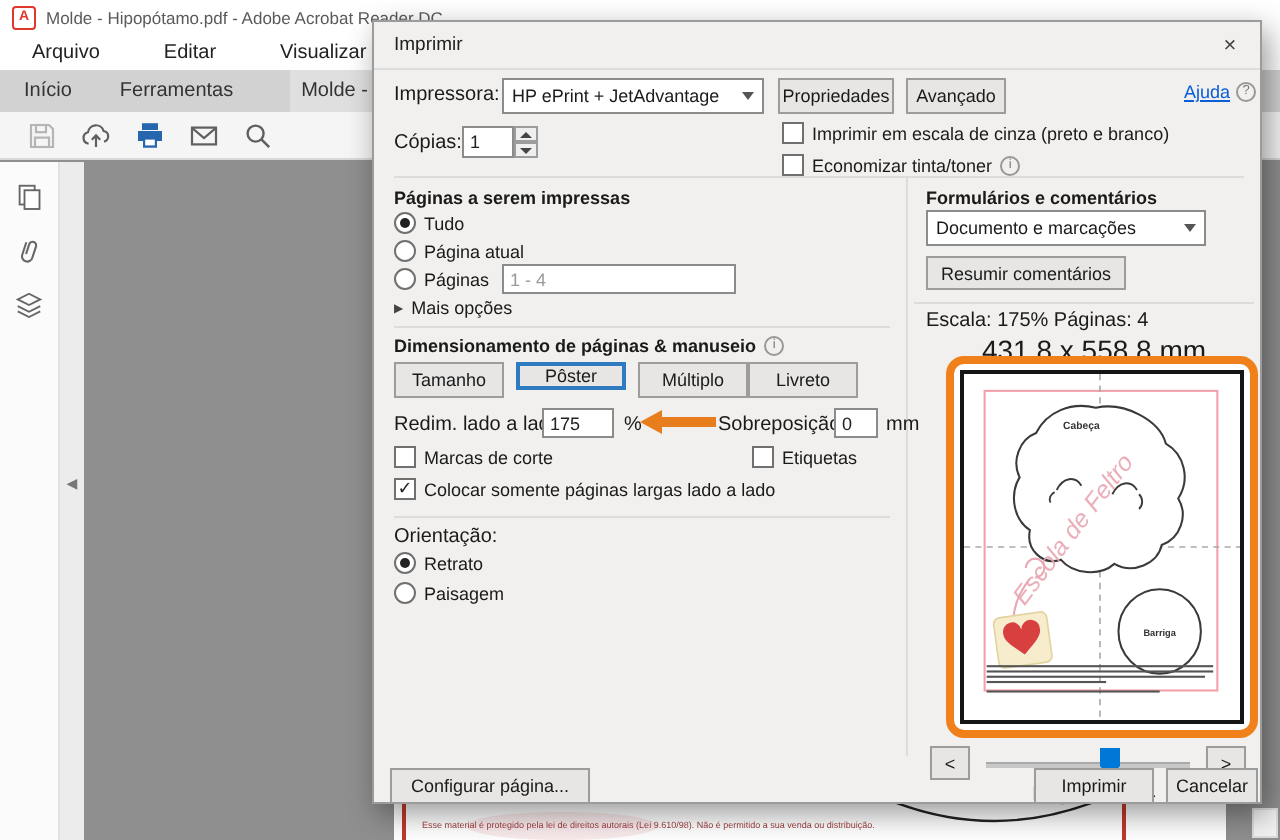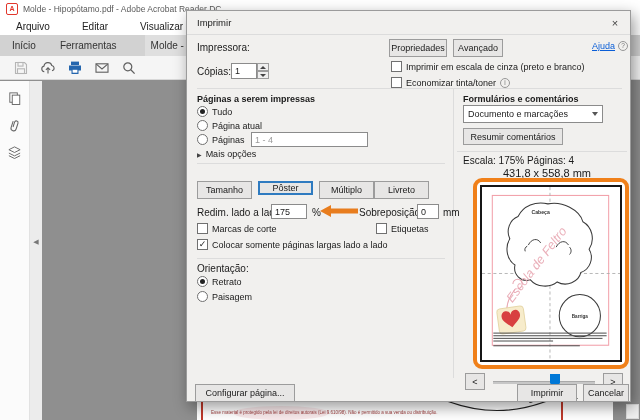--- a/index.html
+++ b/index.html
@@ -179,20 +179,24 @@
   </div>
   <div class="scrollcorner"></div>
 
   <div class="dialog">
 
     <span class="abs dlg-title" style="left:10px;top:6px">Imprimir</span>
     <span class="abs close-x" style="left:420px;top:5px">×</span>
     <div class="hsep" style="left:0;top:23px;width:443px"></div>
 
     <span class="abs lbl" style="left:10px;top:31px">Impressora:</span>
+    <div class="wsel" style="left:64px;top:28px;width:131px;height:18px">
+      <span>HP ePrint + JetAdvantage</span>
+      <span class="sel-arrow"></span>
+    </div>
     <div class="wbtn" style="left:202px;top:28px;width:58px;height:18px">Propriedades</div>
     <div class="wbtn" style="left:266px;top:28px;width:50px;height:18px">Avançado</div>
     <span class="abs link" style="left:405px;top:30px">Ajuda</span>
     <span class="abs infoc" style="left:431px;top:30px">?</span>
 
     <span class="abs lbl" style="left:10px;top:55px">Cópias:</span>
     <input class="winput" style="left: 44px; top: 52px; width: 26px; height: 16px;" value="1">
     <div class="spinner" style="left:70px;top:52px">
       <span class="s">
           <span class="tri-up"></span>
@@ -228,20 +232,24 @@
       <span>Páginas</span>
     </label>
     <input class="winput muted" style="left: 64px; top: 121px; width: 117px; height: 15px;" value="1 - 4">
     <div class="cbrow" style="left:10px;top:138px">
       <span class="expand-tri">▶</span>
       <span>Mais opções</span>
     </div>
 
     <div class="hsep" style="left:10px;top:152px;width:248px"></div>
 
+    <div class="cbrow" style="left:10px;top:157px">
+      <span class="bold">Dimensionamento de páginas &amp; manuseio</span>
+      <span class="infoc">i</span>
+    </div>
     <div class="wbtn" style="left:10px;top:170px;width:55px;height:18px">Tamanho</div>
     <div class="wbtn active" style="left:71px;top:170px;width:55px;height:14px">Pôster</div>
     <div class="wbtn" style="left:132px;top:170px;width:55px;height:18px">Múltiplo</div>
     <div class="wbtn" style="left:187px;top:170px;width:55px;height:18px">Livreto</div>
 
     <span class="abs lbl" style="left:10px;top:196px">Redim. lado a lado:</span>
     <input class="winput" style="left: 84px; top: 193px; width: 36px; height: 15px;" value="175">
     <span class="abs lbl" style="left:125px;top:196px">%</span>
     <svg class="abs" style="left:133px;top:194px" width="38" height="12" viewBox="0 0 38 12">
       <path d="M0 6 L11 0 V3.5 H38 V8.5 H11 V12 Z" fill="#e87d1e"></path>
@@ -280,21 +288,21 @@
     <div class="wbtn" style="left:8px;top:373px;width:100px;height:18px">Configurar página...</div>
 
     <span class="abs bold" style="left:276px;top:83px">Formulários e comentários</span>
     <div class="wsel" style="left:276px;top:94px;width:140px;height:18px">
       <span>Documento e marcações</span>
       <span class="sel-arrow"></span>
     </div>
     <div class="wbtn" style="left:276px;top:117px;width:100px;height:17px">Resumir comentários</div>
     <div class="hsep" style="left:270px;top:140px;width:170px"></div>
     <span class="abs lbl" style="left:276px;top:144px">Escala: 175% Páginas: 4</span>
-    <span class="abs lbl center" style="left:286px;top:156px;width:148px;display:block;font-size:11px">431,8 x 558,8 mm</span>
+    <span class="abs lbl center" style="left:286px;top:156px;width:148px;display:block;font-size:14px">431,8 x 558,8 mm</span>
 
     <div class="preview" style="top:167px">
       <div class="page">
         <svg width="100%" height="100%" viewBox="0 0 134 164" preserveAspectRatio="none">
           <rect x="10" y="8" width="113" height="142" fill="none" stroke="#f2a0aa" stroke-width="1"></rect>
           <line x1="66" y1="0" x2="66" y2="164" stroke="#aaa" stroke-width="0.8" stroke-dasharray="3,2.5"></line>
           <line x1="0" y1="82" x2="134" y2="82" stroke="#aaa" stroke-width="0.8" stroke-dasharray="3,2.5"></line>
           <path d="M64 16 C52 13 40 18 35 28 C27 31 23 41 27 49 C22 57 24 69 32 74 C30 83 38 91 47 88 C53 95 66 96 73 90 C82 95 94 90 96 81 C105 78 109 67 104 59 C110 50 107 38 98 33 C95 22 78 13 64 16 Z" fill="#fff" stroke="#3a3a3a" stroke-width="1"></path>
           <path d="M45 55 c3 -6 9 -7 12 -2 M44 56 c-2 1 -3 3 -2 5" fill="none" stroke="#3a3a3a" stroke-width="0.9"></path>
           <path d="M72 57 c3 -6 9 -7 12 -2 M85 57 c2 2 2 5 0 7" fill="none" stroke="#3a3a3a" stroke-width="0.9"></path>

